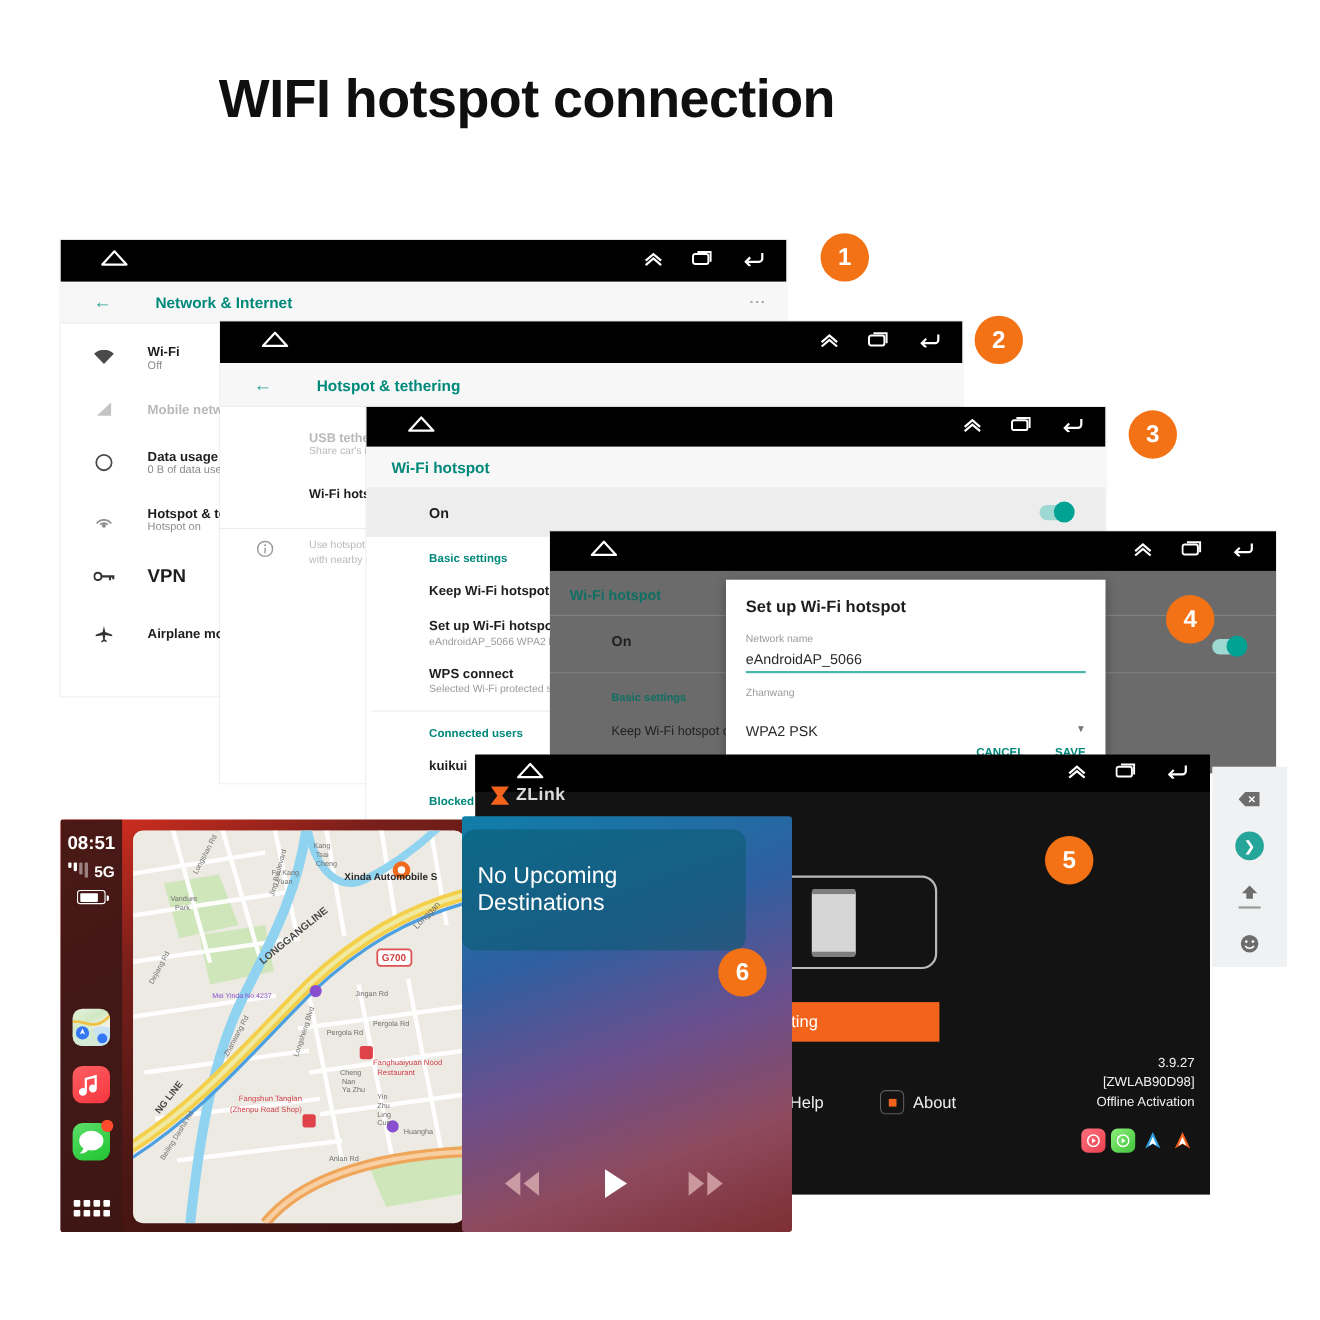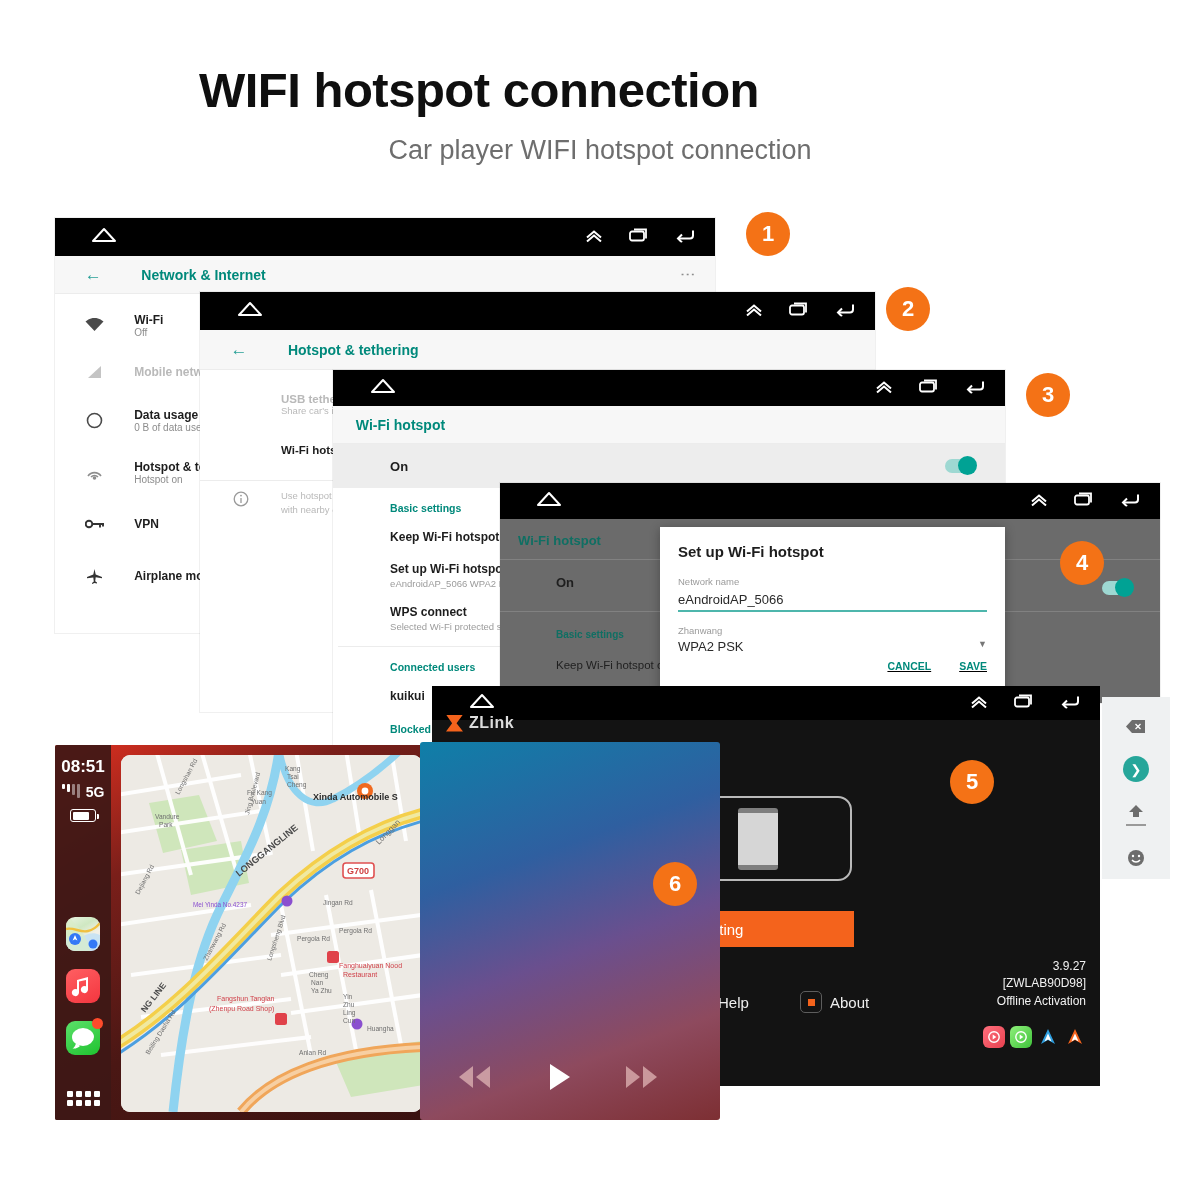--- a/index.html
+++ b/index.html
@@ -126,21 +126,20 @@
   #kbrail .k { margin-top:22px; display:flex; align-items:center; justify-content:center; }
   .kcirc { width:26px; height:26px; border-radius:50%; background:#26a69a;
            color:#fff; display:flex; align-items:center; justify-content:center; font-size:13px; }
 </style>
 </head>
 <body>
 
 <div id="stage">
 
   <div class="title">WIFI hotspot connection</div>
-  <div class="subtitle">Car player WIFI hotspot connection</div>
 
   <div class="panel" id="p1" style="left:55px; top:218px; width:660px; height:415px;">
     <div class="statusbar" style="height:38px;">
       <span class="sb-left">
         <svg width="26" height="16" viewBox="0 0 26 16">
             <path d="M2 14h22L13 2z" fill="none" stroke="#fff" stroke-width="2" stroke-linejoin="round"></path>
           </svg>
       </span>
       <span class="sb-right">
         <span>
@@ -214,21 +213,21 @@
         </span>
       </div>
       <div class="row" style="height:52px;">
         <span class="ico">
           <svg width="20" height="12" viewBox="0 0 20 12">
               <circle cx="4" cy="6" r="3.3" fill="none" stroke="#333" stroke-width="1.9"></circle>
               <path d="M7.5 6H19M15 6v3.5M18 6v2.5" stroke="#333" stroke-width="1.9" fill="none"></path>
             </svg>
         </span>
         <span class="rtxt">
-            <span class="l1" style="font-size:12px; display:block;">VPN</span>
+            <span class="l1" style="font-size:17px; display:block;">VPN</span>
           </span>
       </div>
       <div class="row" style="height:52px;">
         <span class="ico">
           <svg width="17" height="17" viewBox="0 0 17 17">
               <path d="M8.5 1l1.2 5.5L16 9v1.3l-6.3-1.1-.5 4L11 14.6v1L8.5 15 6 16v-1l1.8-1.4-.5-4L1 10.3V9l6.3-2.5z" fill="#333"></path>
             </svg>
         </span>
         <span class="rtxt">
             <span class="l1" style="font-size:12px; display:block;">Airplane mode</span>
@@ -380,21 +379,21 @@
       <div style="position:absolute; left:56px; top:140px; font-size:11.5px; color:#1f1f1f;">Keep Wi-Fi hotspot on</div>
       <div style="position:absolute; left:56px; top:170px; font-size:11.5px; color:#1f1f1f;">Set up Wi-Fi hotspot</div>
     </div>
 
     <div class="dlg" style="left:160px; top:44px; width:345px; height:176px; padding:16px 18px 0 18px;">
       <h4>Set up Wi-Fi hotspot</h4>
       <div class="lbl" style="margin-top:16px;">Network name</div>
       <div class="fieldval" style="margin-top:5px;">eAndroidAP_5066</div>
       <div class="underline" style="margin-top:3px;"></div>
       <div class="lbl" style="margin-top:13px;">Zhanwang</div>
-      <div style="display:flex; margin-top:3px;">
+      <div style="display:flex; margin-top:21px;">
         <span class="fieldval">WPA2 PSK</span>
         <span style="margin-left:auto; color:#777; font-size:9px;">▼</span>
       </div>
       <div class="dlgbtns" style="margin-top:6px;text-decoration:underline;">
         <span>CANCEL</span>
         <span>SAVE</span>
       </div>
     </div>
   </div>
   <div class="badge" style="left:1060px; top:541px; width:44px; height:44px; font-size:22px;">
@@ -645,20 +644,23 @@
           <text x="218" y="213">Fanghuaiyuan Nood</text>
             <text x="222" y="222">Restaurant</text>
           <text x="96" y="246">Fangshun Tanglan</text>
             <text x="88" y="256">(Zhenpu Road Shop)</text>
         </g>
       </svg>
     </div>
   </div>
 
   <div id="mediacard" style="left:420px; top:742px; width:300px; height:378px;">
+    <div class="dest" style="left:0px; top:12px; width:258px; height:110px; padding:0 14px;">
+      <span>No Upcoming Destinations</span>
+    </div>
     <div class="transport" style="bottom:22px; padding:0 34px 0 10px;">
       <span>
         <svg width="44" height="30" viewBox="0 0 44 30">
             <path d="M21 4v22L7 15z" fill="#e0b5b5" opacity=".75"></path>
             <path d="M38 4v22L24 15z" fill="#e0b5b5" opacity=".75"></path>
           </svg>
       </span>
       <span>
         <svg width="34" height="34" viewBox="0 0 34 34">
             <path d="M9 4v26l20-13z" fill="#ffffff"></path>

